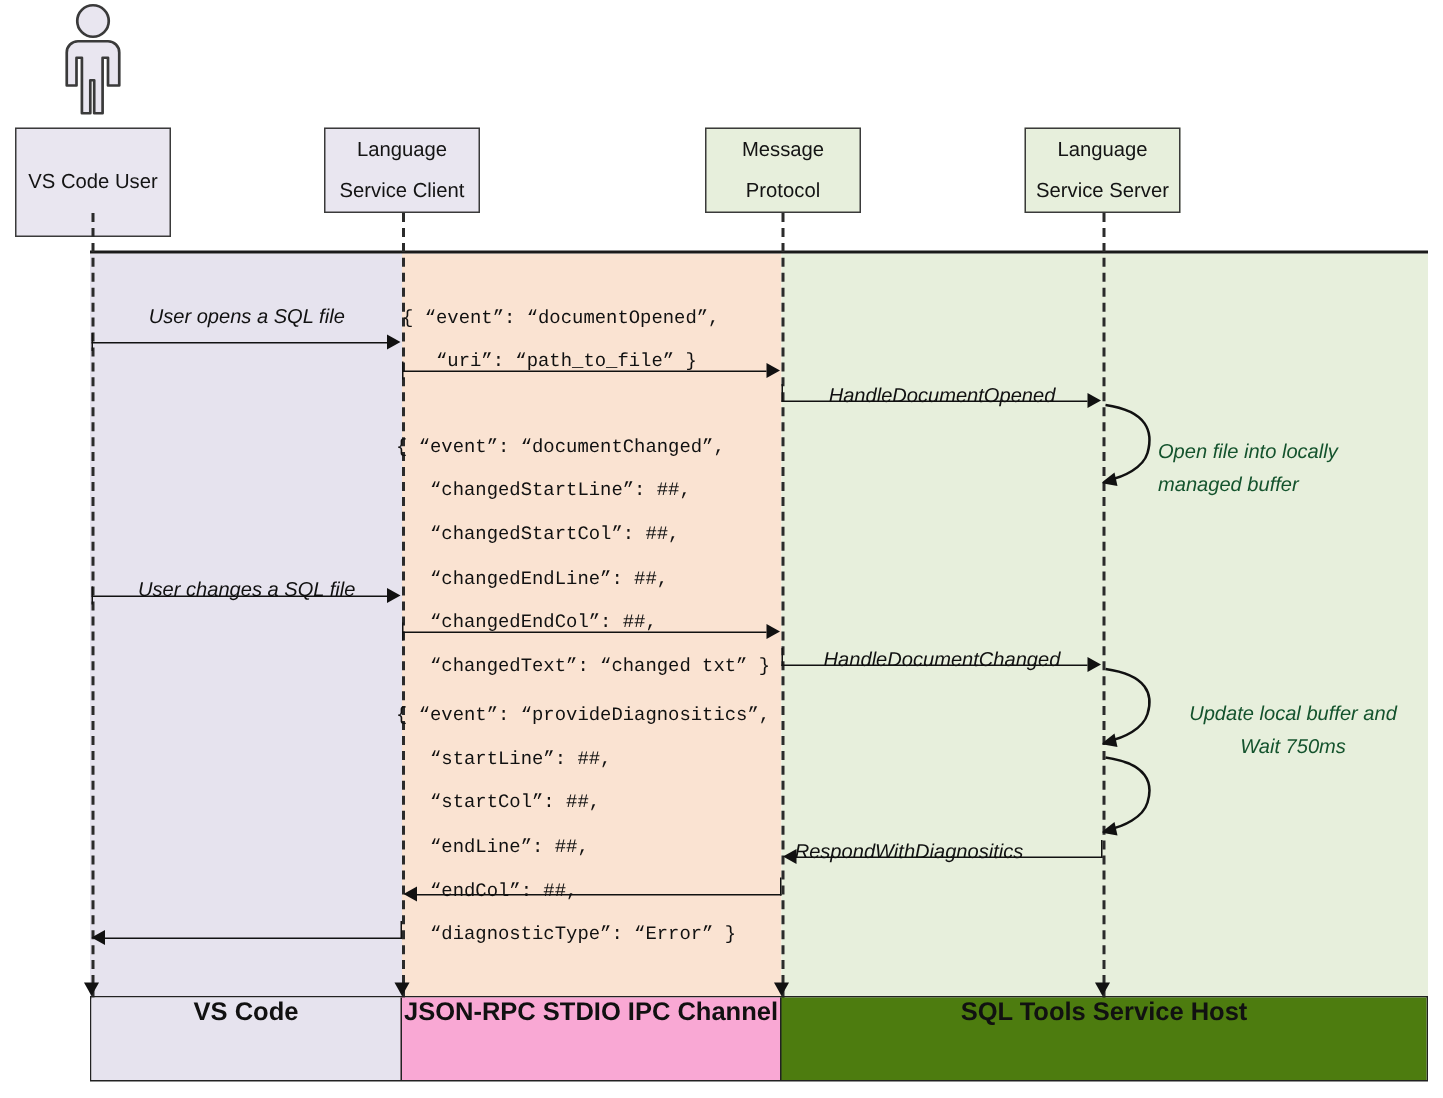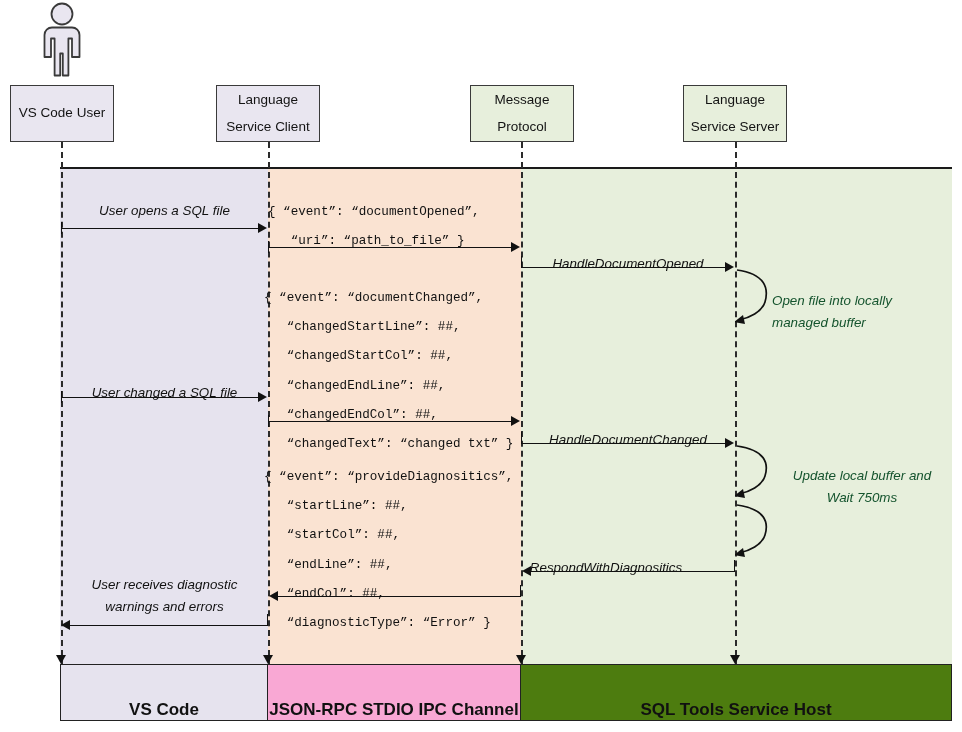--- a/index.html
+++ b/index.html
@@ -126,21 +126,21 @@
   
   .footer-row {
     position: absolute;
     display: flex;
     box-sizing: border-box;
     border: 1.8px solid #222222;
   }
   .fcell {
     box-sizing: border-box;
     display: flex;
-    align-items: flex-end;
+    align-items: flex-start;
     justify-content: center;
     font-size: 17px;
     font-weight: bold;
     color: #111111;
     white-space: nowrap;
   }
   .fcell + .fcell { border-left: 1.8px solid #222222; }
   .fcell-lav   { background: #e6e3ee; }
   .fcell-orng  { background: #f9a8d4; }
   .fcell-green { background: #4d7c0f; }
@@ -157,21 +157,21 @@
   <div class="band-top-rule" style="left:60px; top:167px; width:892px;"></div>
 
   <div class="actor" style="left:31px; top:2px;">
     <svg width="62" height="76" viewBox="0 0 62 76">
       <circle cx="31" cy="12" r="10.5" fill="#e9e6f0" stroke="#3a3a3a" stroke-width="1.8"></circle>
       <path d="M13.5 33 a7.5 7.5 0 0 1 7.5 -7.5 h20 a7.5 7.5 0 0 1 7.5 7.5
                v22 h-7.5 v-18.5 h-3.6 v37 h-5.6 v-22 h-2.6 v22 h-5.6 v-37 h-3.6 v18.5 h-6.5 z" fill="#e9e6f0" stroke="#3a3a3a" stroke-width="1.8" stroke-linejoin="round"></path>
     </svg>
   </div>
 
-  <div class="pbox pbox-lav" style="left:10px; top:85px; width:104px; height:57px;">
+  <div class="pbox pbox-lav" style="left:10px; top:85px; width:104px; height:73px;">
     <span>VS Code User</span>
   </div>
 
   <div class="pbox pbox-lav" style="left:216px; top:85px; width:104px; height:57px;">
     <span>Language</span>
     <span>Service Client</span>
   </div>
 
   <div class="pbox pbox-green" style="left:470px; top:85px; width:104px; height:57px;">
     <span>Message</span>
@@ -225,21 +225,21 @@
     <div>managed buffer</div>
   </div>
 
   <div class="json-block" style="left:264px; top:284px;"><span id="payload1">{ “event”: “documentChanged”,
    “changedStartLine”: ##,
    “changedStartCol”: ##,
    “changedEndLine”: ##,
    “changedEndCol”: ##,
    “changedText”: “changed txt” }</span></div>
 
-  <div class="msg-label" style="left:61px; top:382px; width:207px;">User changed a SQL file</div>
+  <div class="msg-label" style="left:61px; top:382px; width:207px;">User changes a SQL file</div>
   <div class="arrow-cap" style="left:61px; top:391px; height:12px;"></div>
   <div class="arrow-line" style="left:61px; top:397px; width:198px;"></div>
   <div class="arrow-head right" style="left:258px; top:392px;"></div>
 
   <div class="arrow-cap" style="left:268px; top:415px; height:12px;"></div>
   <div class="arrow-line" style="left:268px; top:421px; width:243px;"></div>
   <div class="arrow-head right" style="left:511px; top:416px;"></div>
 
   <div class="msg-label" style="left:521px; top:429px; width:214px;">HandleDocumentChanged</div>
   <div class="arrow-cap" style="left:521px; top:432px; height:12px;"></div>
@@ -273,24 +273,20 @@
 
   <div class="msg-label" style="left:521px; top:557px; width:170px;">RespondWithDiagnositics</div>
   <div class="arrow-cap" style="left:734px; top:560px; height:12px;"></div>
   <div class="arrow-line" style="left:531px; top:571px; width:204px;"></div>
   <div class="arrow-head left" style="left:522px; top:566px;"></div>
 
   <div class="arrow-cap" style="left:520px; top:585px; height:12px;"></div>
   <div class="arrow-line" style="left:278px; top:596px; width:243px;"></div>
   <div class="arrow-head left" style="left:269px; top:591px;"></div>
 
-  <div class="msg-label" style="left:61px; top:574px; width:207px;">
-    <div>User receives diagnostic</div>
-    <div>warnings and errors</div>
-  </div>
   <div class="arrow-cap" style="left:267px; top:614px; height:12px;"></div>
   <div class="arrow-line" style="left:70px; top:625px; width:198px;"></div>
   <div class="arrow-head left" style="left:61px; top:620px;"></div>
 
   <div class="footer-row" style="left:60px; top:664px; width:892px; height:57px;">
     <div class="fcell fcell-lav" style="width:206px;">
       <span>VS Code</span>
     </div>
     <div class="fcell fcell-orng" style="width:253px;">
       <span>JSON-RPC STDIO IPC Channel</span>

